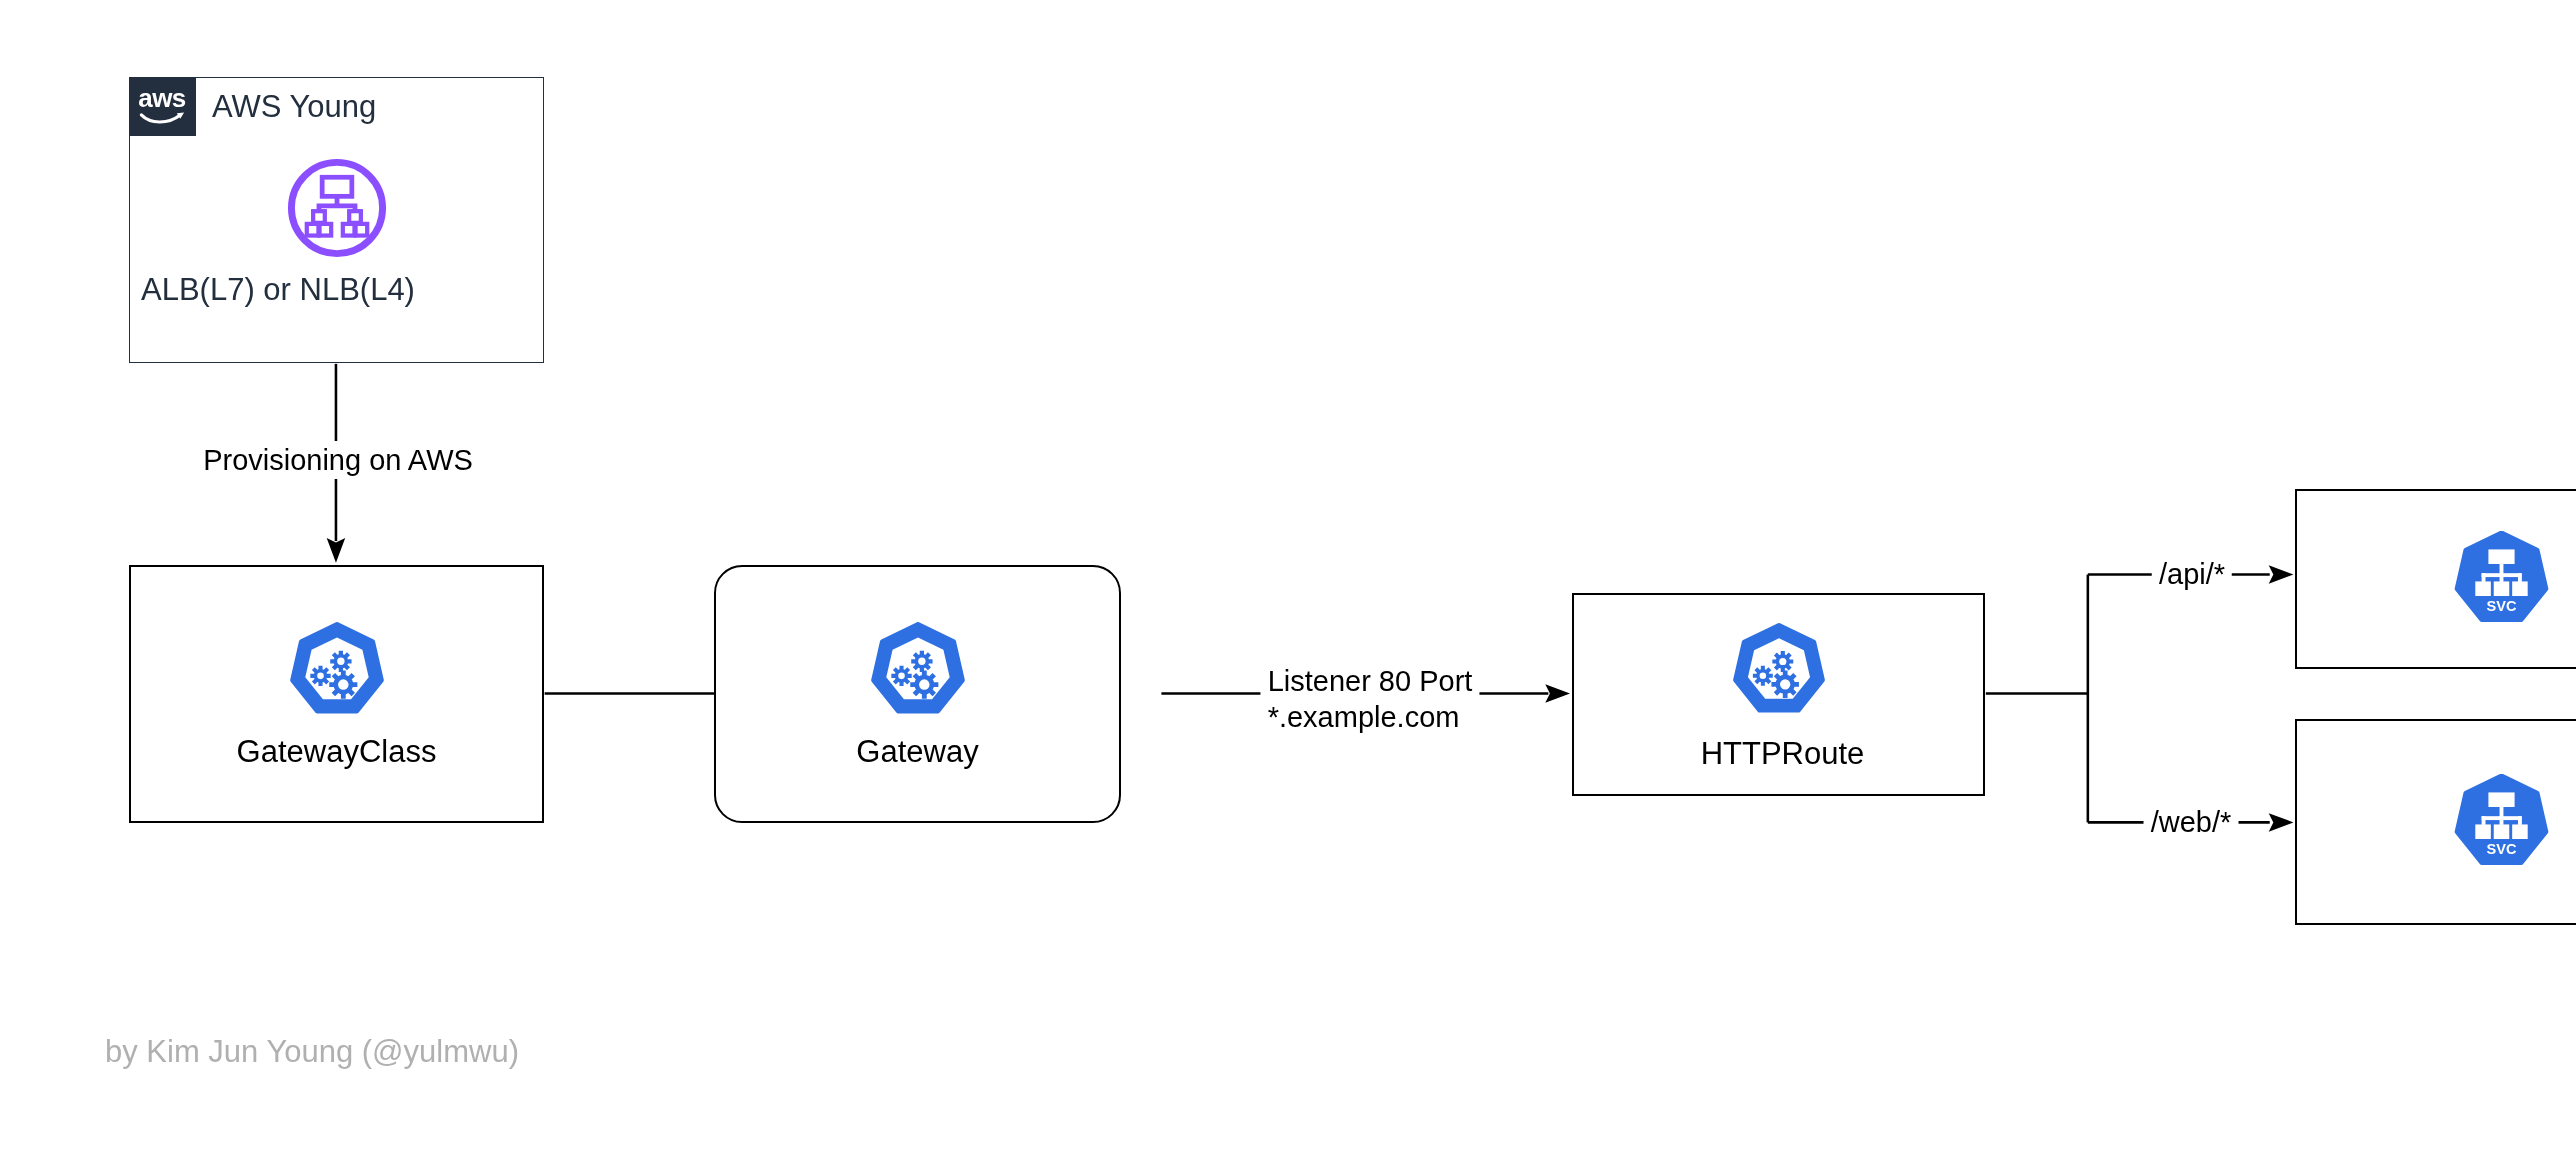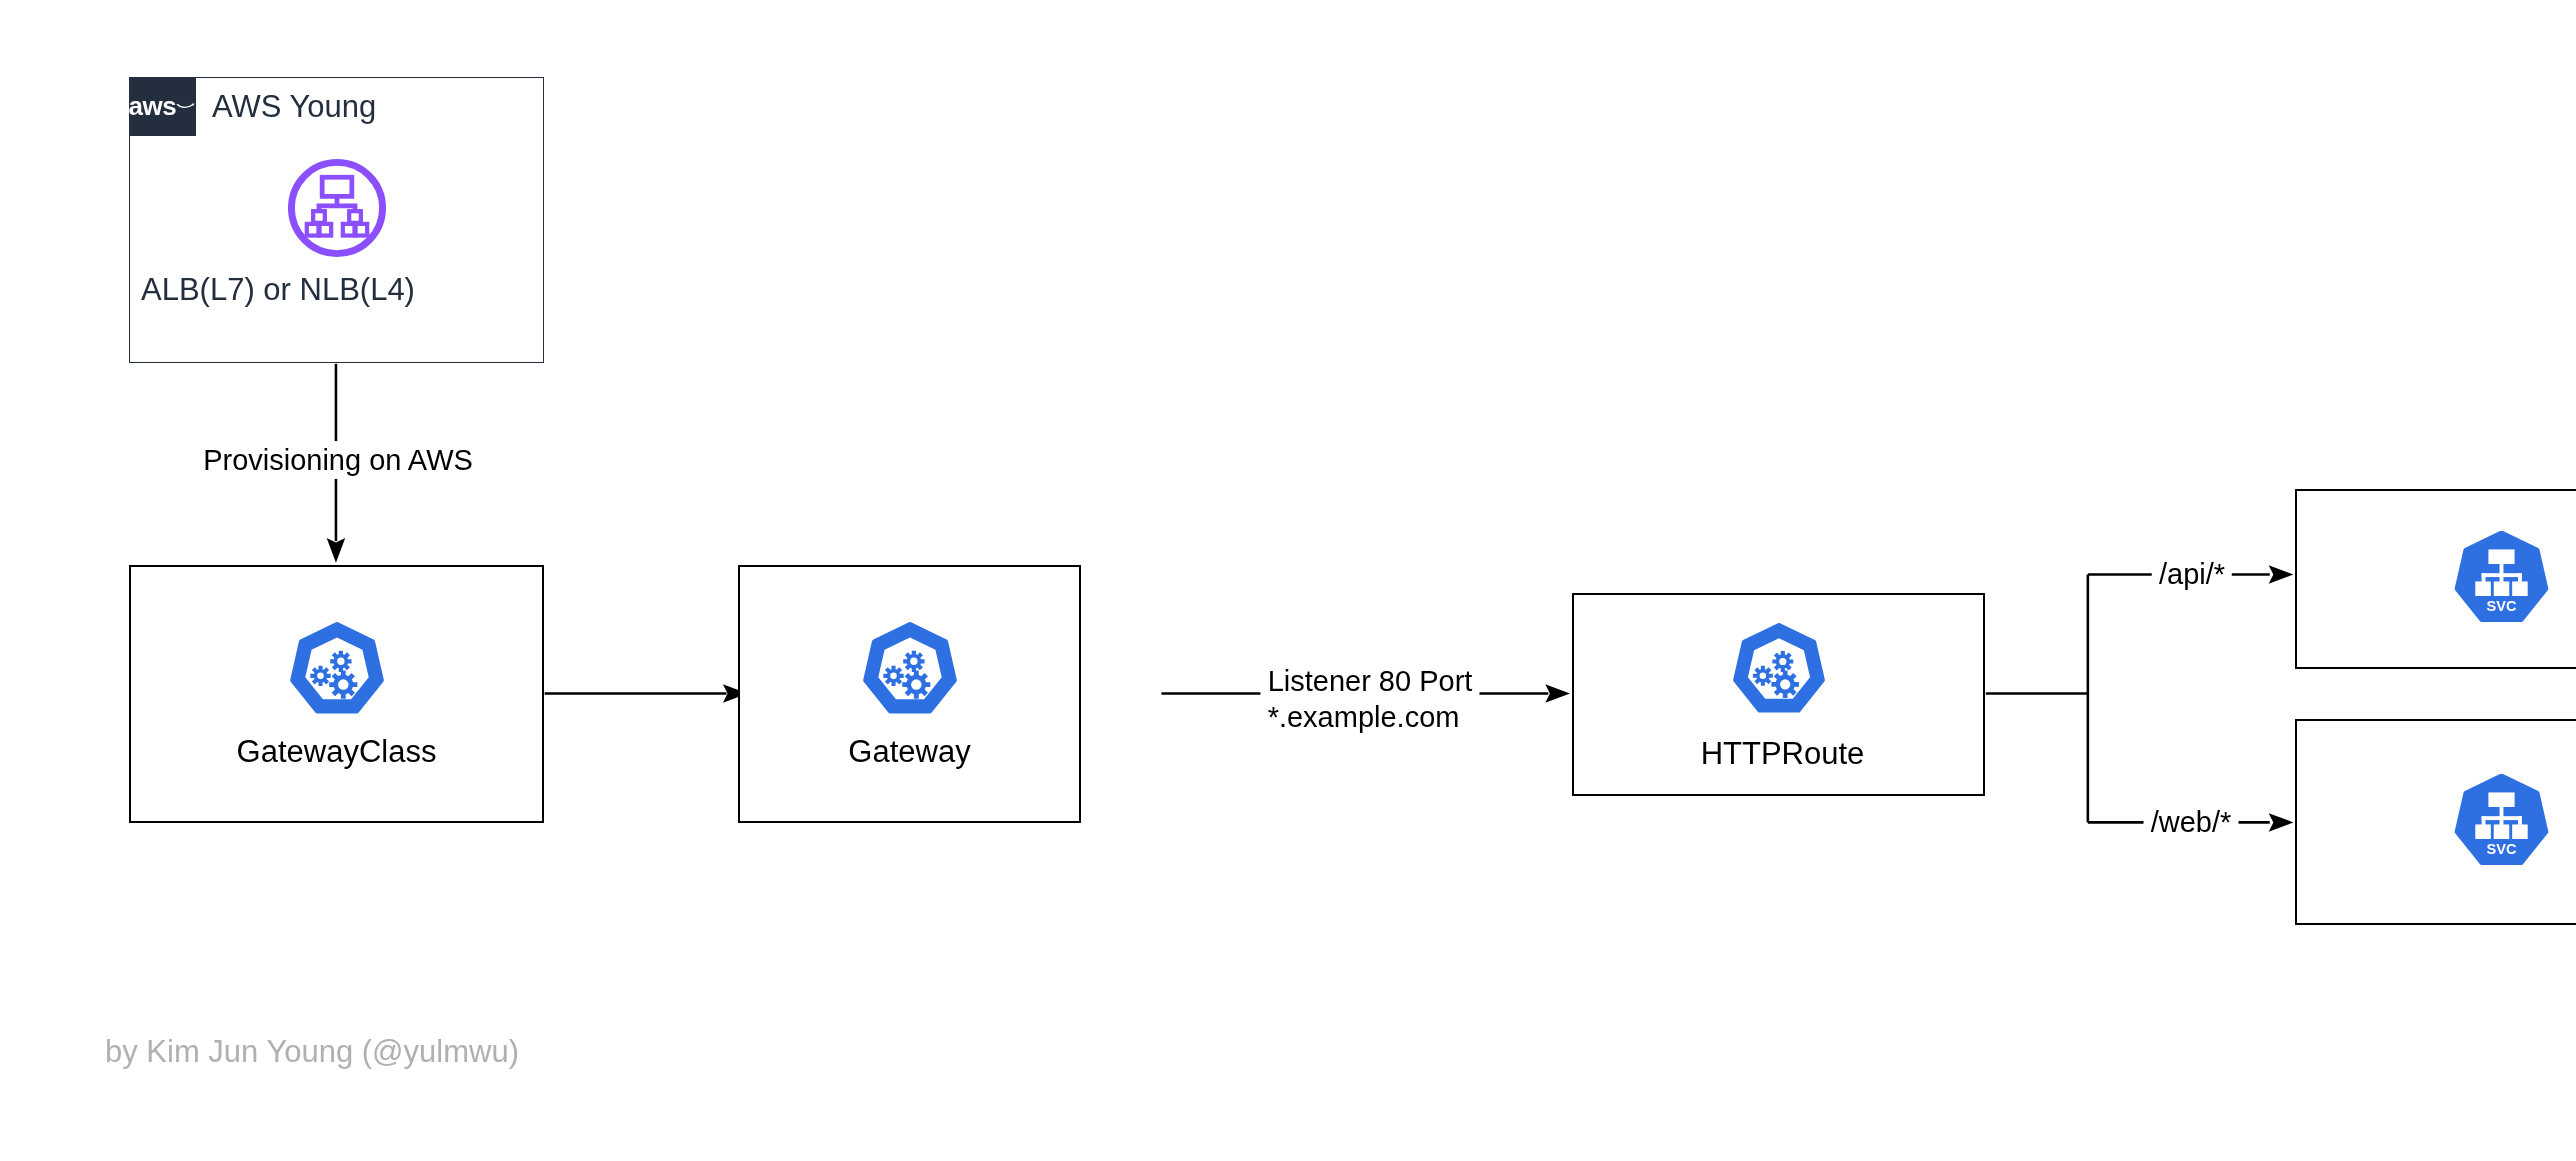--- a/index.html
+++ b/index.html
@@ -47,21 +47,21 @@
     border: 1.5px solid #232F3E;
     box-sizing: border-box;
     z-index: 2;
   }
   .aws-badge {
     position: absolute;
     left: -1.5px; top: -1.5px;
     width: 67px; height: 59px;
     background: #232F3E;
     display: flex;
-    flex-direction: row;
+    flex-direction: column;
     align-items: center;
     justify-content: center;
   }
   .aws-badge-text {
     color: #ffffff;
     font-size: 26px;
     font-weight: bold;
     line-height: 26px;
     letter-spacing: -0.5px;
   }
@@ -175,21 +175,21 @@
         <circle cx="54" cy="40" r="3.8" fill="#ffffff"></circle>
       <g stroke="#2E70E2" stroke-width="5">
         <path d="M42,64 L71,64 M56.5,49.5 L56.5,78.5 M46.25,53.75 L66.75,74.25 M46.25,74.25 L66.75,53.75"></path>
       </g>
       <circle cx="56.5" cy="64" r="10.2" fill="#2E70E2"></circle>
         <circle cx="56.5" cy="64" r="5.4" fill="#ffffff"></circle>
     </svg>
     <div class="node-label" style="top:166px;">GatewayClass</div>
   </div>
 
-  <div class="node" style="left:738px;top:565px;width:343px;height:258px;">
+  <div class="node" style="left:714px;top:565px;width:407px;height:258px;border-radius:28px;">
     <svg class="node-icon" style="top:54px;" width="97" height="100" viewBox="0 0 100 100">
       <path d="M50,2 L86.7,19.7 L95.8,59.5 L70.4,91.3 L29.6,91.3 L4.2,59.5 L13.3,19.7 Z" fill="#2E70E2" stroke="#2E70E2" stroke-width="5" stroke-linejoin="round"></path>
       <path d="M50,15.5 L76.2,28.1 L82.7,56.5 L64.5,79.2 L35.5,79.2 L17.3,56.5 L23.8,28.1 Z" fill="#ffffff"></path>
       <g stroke="#2E70E2" stroke-width="4.2">
         <path d="M22.5,55 L43.5,55 M33,44.5 L33,65.5 M25.6,47.6 L40.4,62.4 M25.6,62.4 L40.4,47.6"></path>
       </g>
       <circle cx="33" cy="55" r="7" fill="#2E70E2"></circle>
         <circle cx="33" cy="55" r="3.4" fill="#ffffff"></circle>
       <g stroke="#2E70E2" stroke-width="4.4">
         <path d="M43,40 L65,40 M54,29 L54,51 M46.2,32.2 L61.8,47.8 M46.2,47.8 L61.8,32.2"></path>

